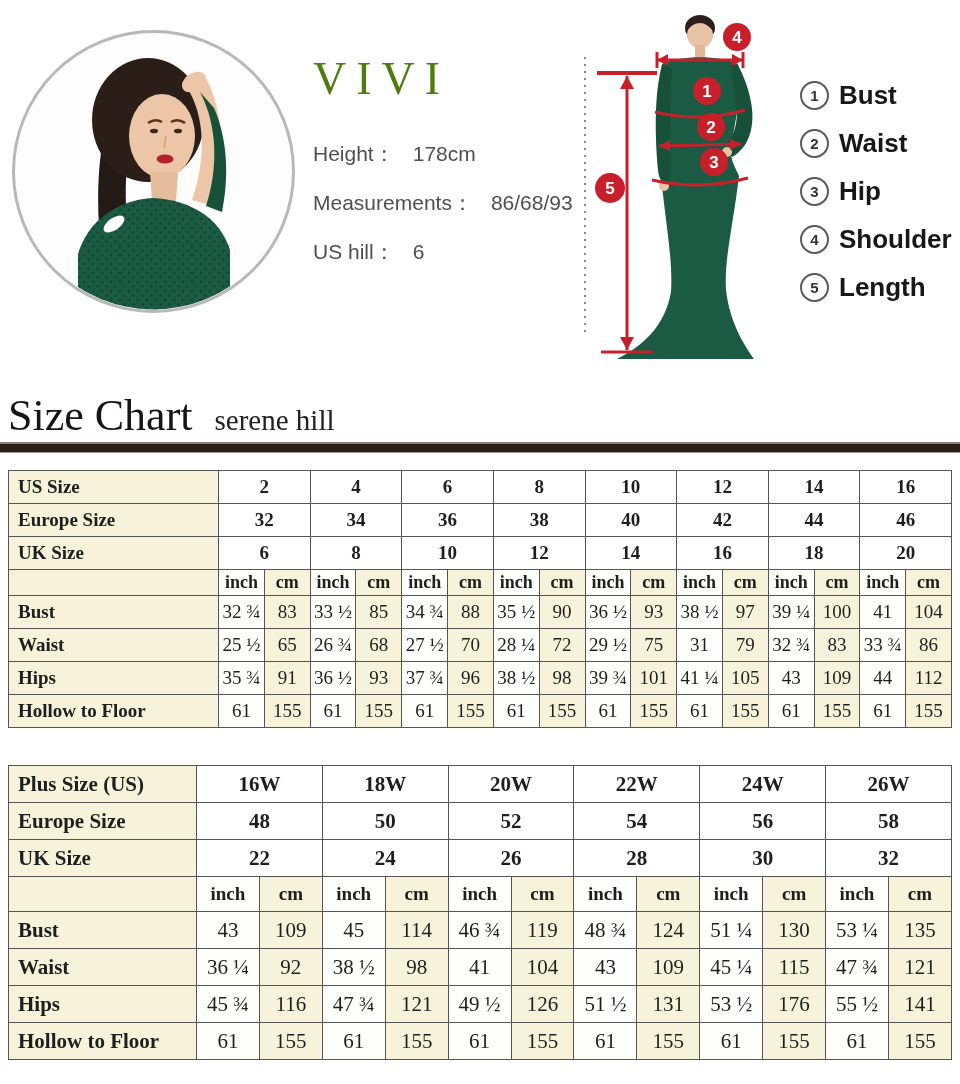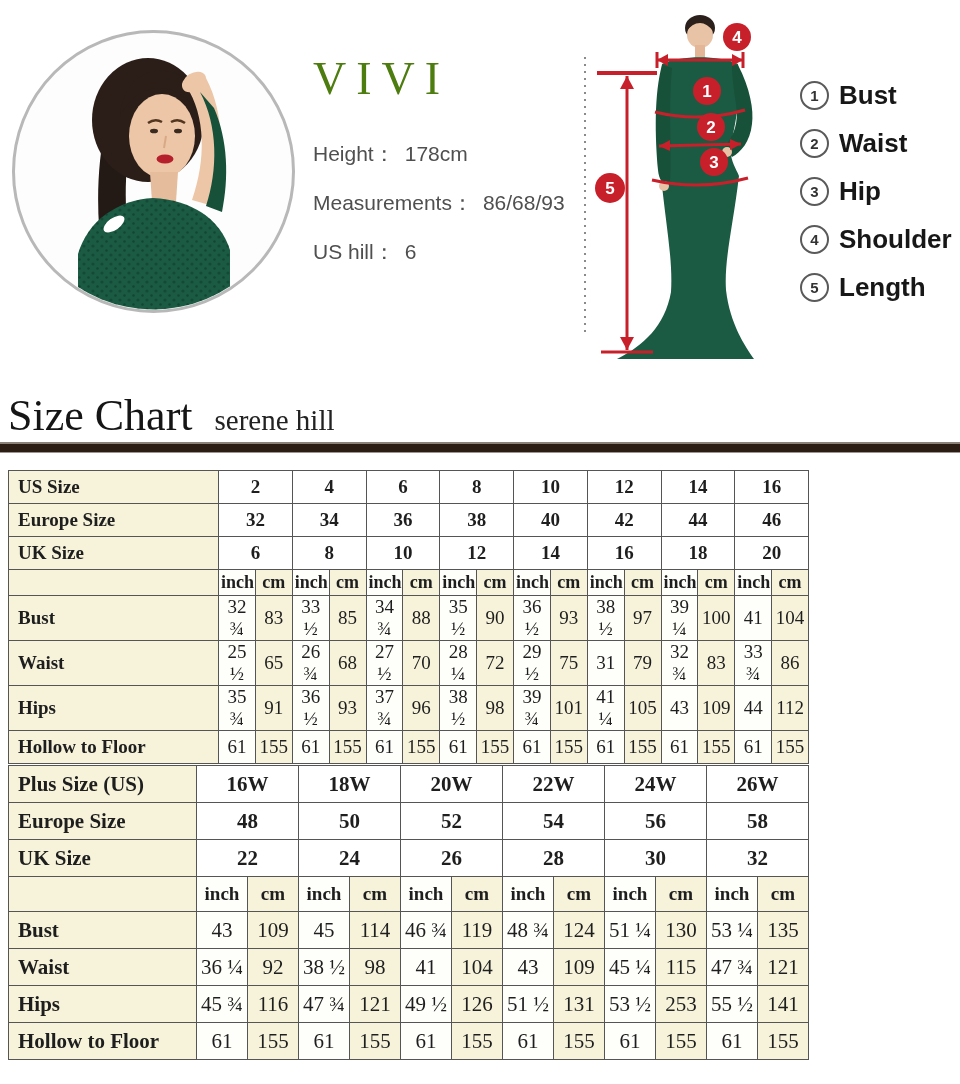--- a/index.html
+++ b/index.html
@@ -5,39 +5,39 @@
   html,body{margin:0;padding:0;background:#ffffff;}
   .page{position:relative;width:960px;height:1084px;background:#fff;overflow:hidden;
         font-family:"Liberation Sans",sans-serif;}
 
   
   .photo{position:absolute;left:10px;top:28px;width:287px;height:287px;}
   .brand{position:absolute;left:313px;top:52px;font-family:"Liberation Serif",serif;
          font-size:46px;font-weight:500;letter-spacing:10px;color:#4d7c0f;}
   .info{position:absolute;left:313px;top:140px;font-size:21px;color:#4f4f4f;}
   .info .line{margin-bottom:21px;white-space:nowrap;}
-  .info .val{margin-left:10px;}
+  .info .val{margin-left:18px;}
   .diagram{position:absolute;left:555px;top:2px;}
   .legend{position:absolute;left:800px;top:80px;display:flex;flex-direction:column;gap:17px;}
   .legend-item{display:flex;align-items:center;gap:10px;}
   .lnum{width:25px;height:25px;border:2px solid #5a5a5a;border-radius:50%;background:#fff;
         display:inline-flex;align-items:center;justify-content:center;
         font:700 15px "Liberation Sans",sans-serif;color:#333;flex:0 0 auto;}
   .llabel{font-size:26px;font-weight:700;color:#171717;}
 
   
   .heading{position:absolute;left:8px;top:390px;white-space:nowrap;}
   .heading .title{font-family:"Liberation Serif",serif;font-weight:400;font-size:44px;color:#151515;}
   .heading .subtitle{font-family:"Liberation Serif",serif;font-size:29px;color:#222;margin-left:22px;}
   .rule{position:absolute;left:0;top:442px;width:960px;height:8px;background:#2b1c14;
         border-top:2px solid #8a8178;border-bottom:1px solid #9a958e;}
 
   
   table.size{position:absolute;left:8px;border-collapse:collapse;table-layout:fixed;
-             width:801px;font-family:"Liberation Serif",serif;background:#fff;}
+             width:944px;font-family:"Liberation Serif",serif;background:#fff;}
   table.size td{border:1px solid #555;text-align:center;color:#1e1e1e;overflow:hidden;
                 padding:0 2px;}
   td.lbl{text-align:left !important;padding-left:9px !important;font-weight:700;
          background:#f6f3da;}
   td.size-val{font-weight:700;background:#fff;}
   td.unit{font-weight:700;}
   .inch-col{background:#fefefb;}
   .cm-col{background:#f6f3da;}
 
   #table1{top:470px;}
@@ -421,21 +421,21 @@
           <td class="lbl">Hips</td>
           <td class="num inch-col">45 ¾</td>
           <td class="num cm-col">116</td>
           <td class="num inch-col">47 ¾</td>
           <td class="num cm-col">121</td>
           <td class="num inch-col">49 ½</td>
           <td class="num cm-col">126</td>
           <td class="num inch-col">51 ½</td>
           <td class="num cm-col">131</td>
           <td class="num inch-col">53 ½</td>
-          <td class="num cm-col">253</td>
+          <td class="num cm-col">176</td>
           <td class="num inch-col">55 ½</td>
           <td class="num cm-col">141</td>
         </tr>
         <tr class="measure-row">
           <td class="lbl">Hollow to Floor</td>
           <td class="num inch-col">61</td>
           <td class="num cm-col">155</td>
           <td class="num inch-col">61</td>
           <td class="num cm-col">155</td>
           <td class="num inch-col">61</td>

